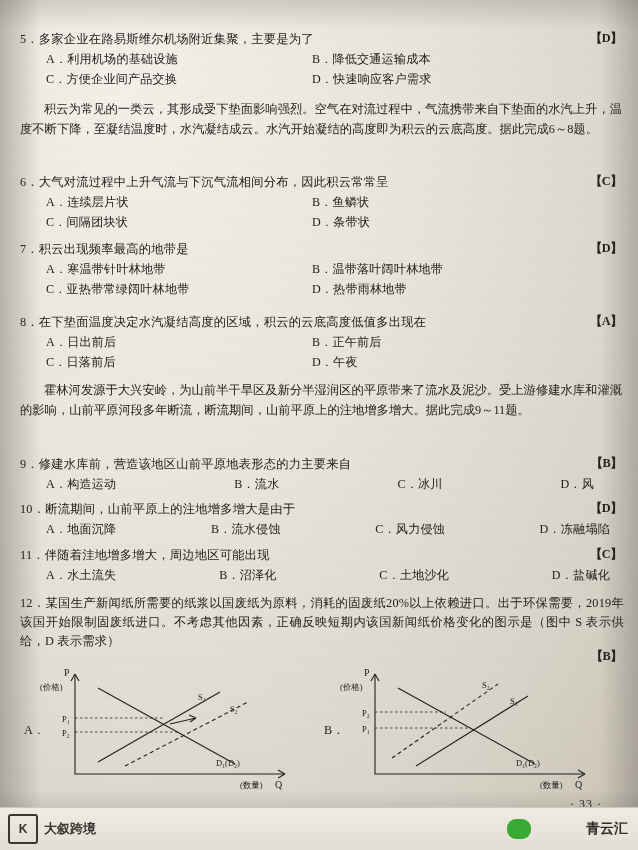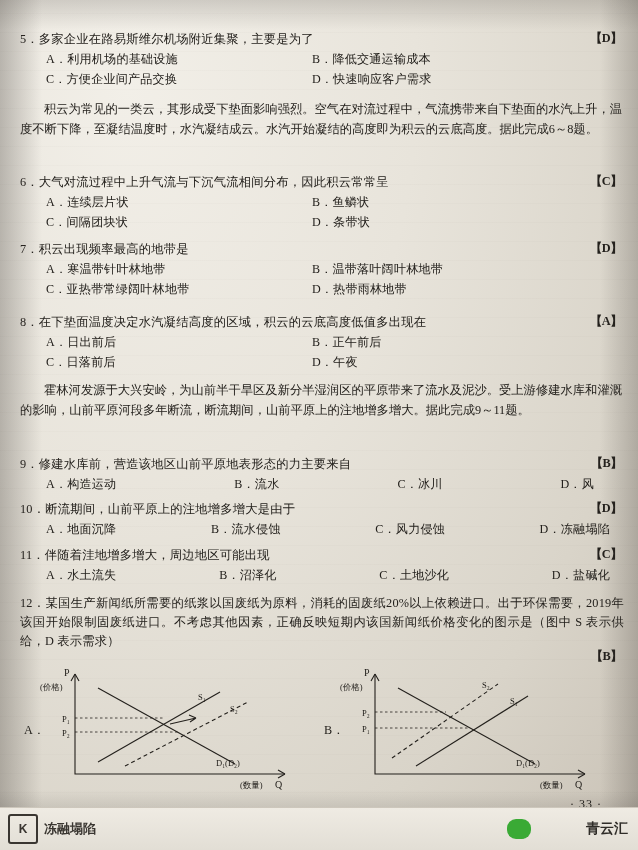--- a/index.html
+++ b/index.html
@@ -301,19 +301,19 @@
 
     <div class="pg">· 33 ·</div>
   </div>
 
   <div id="vign"></div>
 </div>
 
 <div id="footer">
   <div class="fl">
     <div class="flogo">K</div>
-    <span class="ftxt">冻融塌陷</span>
+    <span class="ftxt">大叙跨境</span>
   </div>
   <div class="fr">
     <div class="wechat"></div>
     <span class="frtxt">青云汇</span>
   </div>
 </div>
 
 </body></html>

